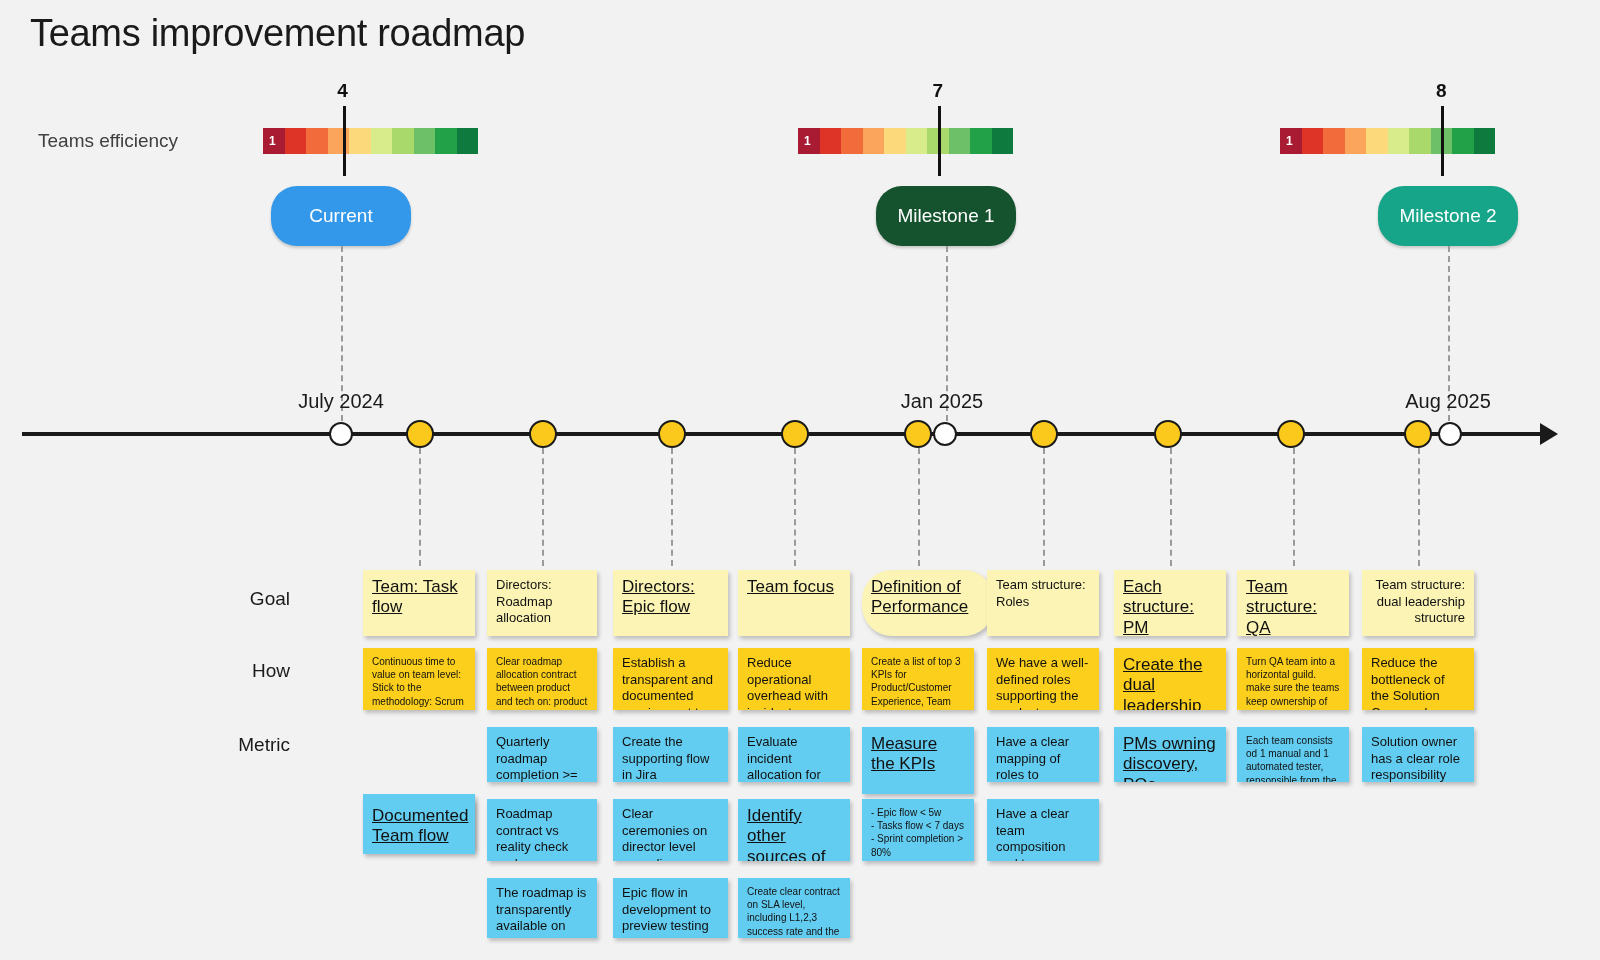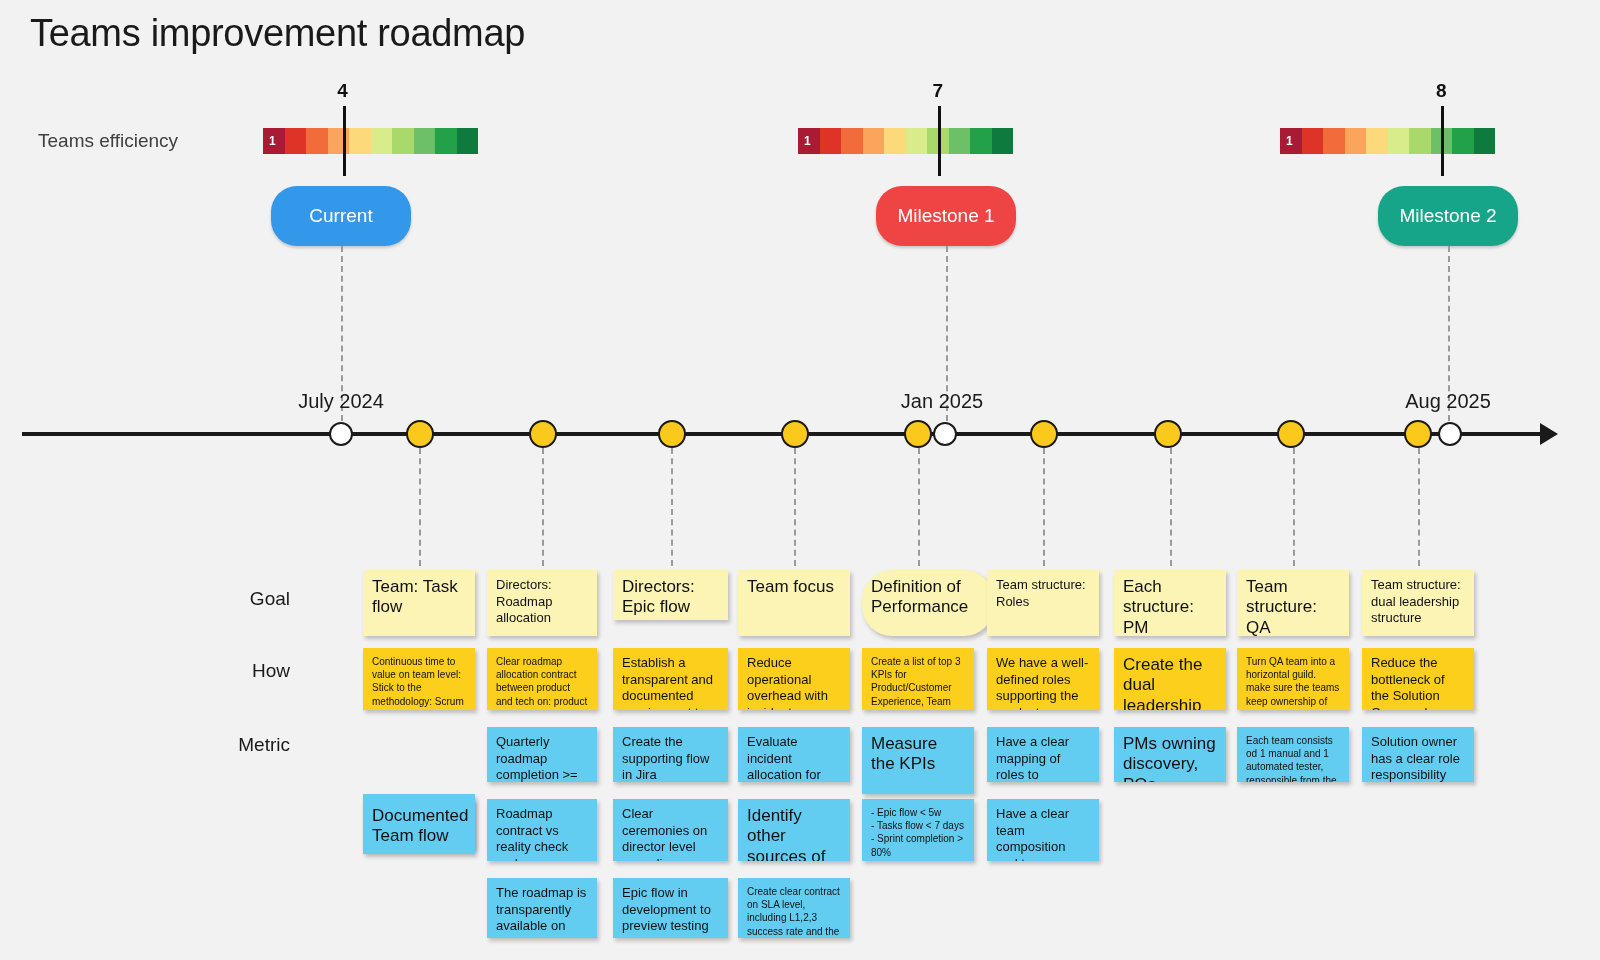--- a/index.html
+++ b/index.html
@@ -92,21 +92,21 @@
   .card {
     position: absolute;
     padding: 7px 9px;
     box-shadow: 2px 3px 4px rgba(0,0,0,0.22);
     color: #111; line-height: 1.2;
     overflow: hidden;
   }
   .card.goal  { background: #fbf4b5; }
   .card.how   { background: #fbcf1b; }
   .card.metric{ background: #63cdf1; }
-  .card.big   { font-size: 17px; }
+  .card.big   { font-size: 17px; text-decoration: underline; }
   .card.small { font-size: 10px; line-height: 1.32; }
   .card.mid   { font-size: 13px; line-height: 1.28; }
 </style>
 </head>
 <body>
 
 <div id="root">
 
   <div class="title">Teams improvement roadmap</div>
 
@@ -164,21 +164,21 @@
           <div class="scale-num lo">1</div>
           <div class="scale-num hi">10</div>
         </div>
         <div class="needle" style="left: 75%;"></div>
         <div class="needle-val" style="left: 75%;">8</div>
       </div>
     </div>
   <div id="pills">
       <div class="pill" style="left: 271px; top: 186px; background: rgb(52, 152, 234);">Current</div>
       <div class="vdash" style="left: 341px; top: 246px; height: 175px;"></div>
-      <div class="pill" style="left: 876px; top: 186px; background: #ef4444;">Milestone 1</div>
+      <div class="pill" style="left: 876px; top: 186px; background: #14532d;">Milestone 1</div>
       <div class="vdash" style="left: 946px; top: 246px; height: 175px;"></div>
       <div class="pill" style="left: 1378px; top: 186px; background: rgb(23, 165, 137);">Milestone 2</div>
       <div class="vdash" style="left: 1448px; top: 246px; height: 175px;"></div>
     </div>
 
   <div class="tl-line"></div>
   <div class="tl-arrow"></div>
   <div id="timeline-marks">
       <div class="dot gold" style="left: 420px;"></div>
       <div class="dot gold" style="left: 543px;"></div>
@@ -207,21 +207,21 @@
       <div class="card how small" style="left: 363px; width: 112px; top: 648px; height: 62px;">Continuous time to value on team level: Stick to the methodology: Scrum with a bi-weekly cadence or Kanban with WIP limit and swim lanes</div>
       <div class="card metric mid" style="left: 363px; width: 112px; top: 770px; height: 55px; margin-top: 24px;">Sprint completion &gt;= 80%</div>
       <div class="card metric big" style="left: 363px; width: 112px; top: 799px; height: 55px;">Documented Team flow</div>
       <div class="vdash" style="left: 542px; top: 448px; height: 118px;"></div>
       <div class="card goal mid" style="left: 487px; width: 110px; top: 570px; height: 66px;">Directors: Roadmap allocation</div>
       <div class="card how small" style="left: 487px; width: 110px; top: 648px; height: 62px;">Clear roadmap allocation contract between product and tech on: product roadmap, technical improvements, Quarterly expectations on epic level.</div>
       <div class="card metric mid" style="left: 487px; width: 110px; top: 727px; height: 55px;">Quarterly roadmap completion &gt;= 80%</div>
       <div class="card metric mid" style="left: 487px; width: 110px; top: 799px; height: 62px;">Roadmap contract vs reality check and adjustment. Difference less than 15%</div>
       <div class="card metric mid" style="left: 487px; width: 110px; top: 878px; height: 60px;">The roadmap is transparently available on one spot - Jira.</div>
       <div class="vdash" style="left: 670.5px; top: 448px; height: 118px;"></div>
-      <div class="card goal big" style="left: 613px; width: 115px; top: 570px; height: 50px;">Directors: Epic flow</div>
+      <div class="card goal big" style="left: 613px; width: 115px; top: 570px; height: 66px;">Directors: Epic flow</div>
       <div class="card how mid" style="left: 613px; width: 115px; top: 648px; height: 62px;">Establish a transparent and documented requirement to epic flow</div>
       <div class="card metric mid" style="left: 613px; width: 115px; top: 727px; height: 55px;">Create the supporting flow in Jira</div>
       <div class="card metric mid" style="left: 613px; width: 115px; top: 799px; height: 62px;">Clear ceremonies on director level regarding grooming, priorization and review</div>
       <div class="card metric mid" style="left: 613px; width: 115px; top: 878px; height: 60px;">Epic flow in development to preview testing less than 5 weeks at 90th percentile</div>
       <div class="vdash" style="left: 794px; top: 448px; height: 118px;"></div>
       <div class="card goal big" style="left: 738px; width: 112px; top: 570px; height: 66px;">Team focus</div>
       <div class="card how mid" style="left: 738px; width: 112px; top: 648px; height: 62px;">Reduce operational overhead with incidents an other unplanned work</div>
       <div class="card metric mid" style="left: 738px; width: 112px; top: 727px; height: 55px;">Evaluate incident allocation for the last 6 months to confirm the hypothesis</div>
       <div class="card metric big" style="left: 738px; width: 112px; top: 799px; height: 62px;">Identify other sources of disturbance</div>
       <div class="card metric small" style="left: 738px; width: 112px; top: 878px; height: 60px;">Create clear contract on SLA level, including L1,2,3 success rate and the L3-&gt;L2 delegation templates</div>
@@ -242,17 +242,17 @@
       <div class="card metric mid" style="left: 987px; width: 112px; top: 799px; height: 62px;">Have a clear team composition and team ceremonies attendance</div>
       <div class="vdash" style="left: 1170px; top: 448px; height: 118px;"></div>
       <div class="card goal big" style="left: 1114px; width: 112px; top: 570px; height: 66px;">Each structure: PM</div>
       <div class="card how big" style="left: 1114px; width: 112px; top: 648px; height: 62px;">Create the dual leadership structure</div>
       <div class="card metric big" style="left: 1114px; width: 112px; top: 727px; height: 55px;">PMs owning discovery, POs</div>
       <div class="vdash" style="left: 1293px; top: 448px; height: 118px;"></div>
       <div class="card goal big" style="left: 1237px; width: 112px; top: 570px; height: 66px;">Team structure: QA</div>
       <div class="card how small" style="left: 1237px; width: 112px; top: 648px; height: 62px;">Turn QA team into a horizontal guild. make sure the teams keep ownership of the the end to end delivery, including QA</div>
       <div class="card metric small" style="left: 1237px; width: 112px; top: 727px; height: 55px;">Each team consists od 1 manual and 1 automated tester, repsonsible from the whole tessing cycle in all the enuronments, while using the QA core functionality.</div>
       <div class="vdash" style="left: 1418px; top: 448px; height: 118px;"></div>
-      <div class="card goal mid" style="left: 1362px; width: 112px; top: 570px; height: 66px;">Team structure: dual leadership structure</div>
+      <div class="card goal mid" style="left: 1362px; width: 112px; top: 570px; height: 66px; text-align: right;">Team structure: dual leadership structure</div>
       <div class="card how mid" style="left: 1362px; width: 112px; top: 648px; height: 62px;">Reduce the bottleneck of the Solution Owner role</div>
       <div class="card metric mid" style="left: 1362px; width: 112px; top: 727px; height: 55px;">Solution owner has a clear role responsibility</div>
     </div>
 </div>
 
 </body></html>

